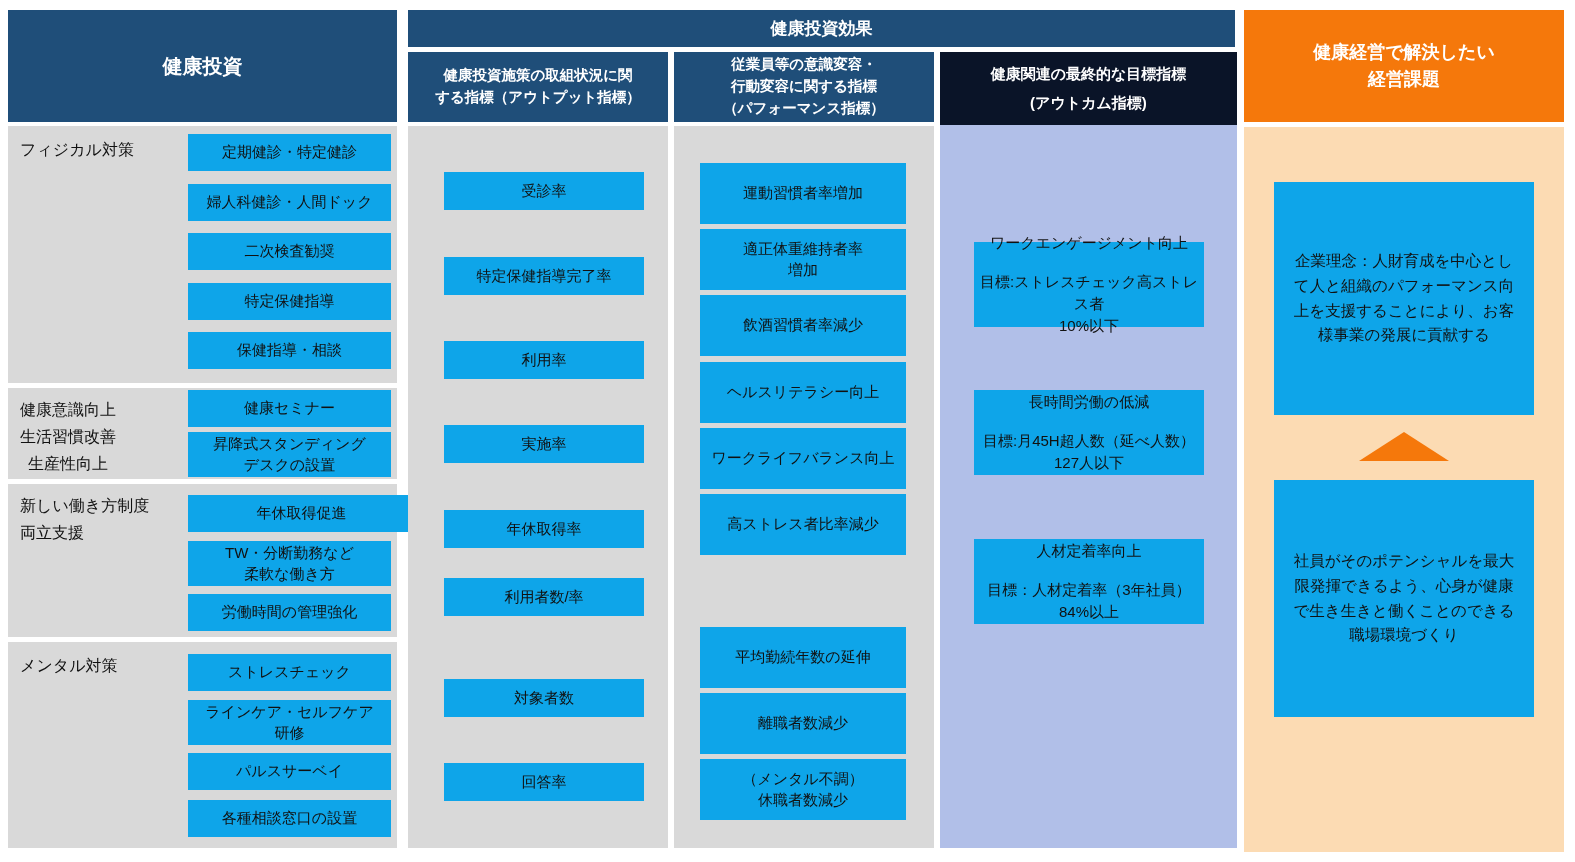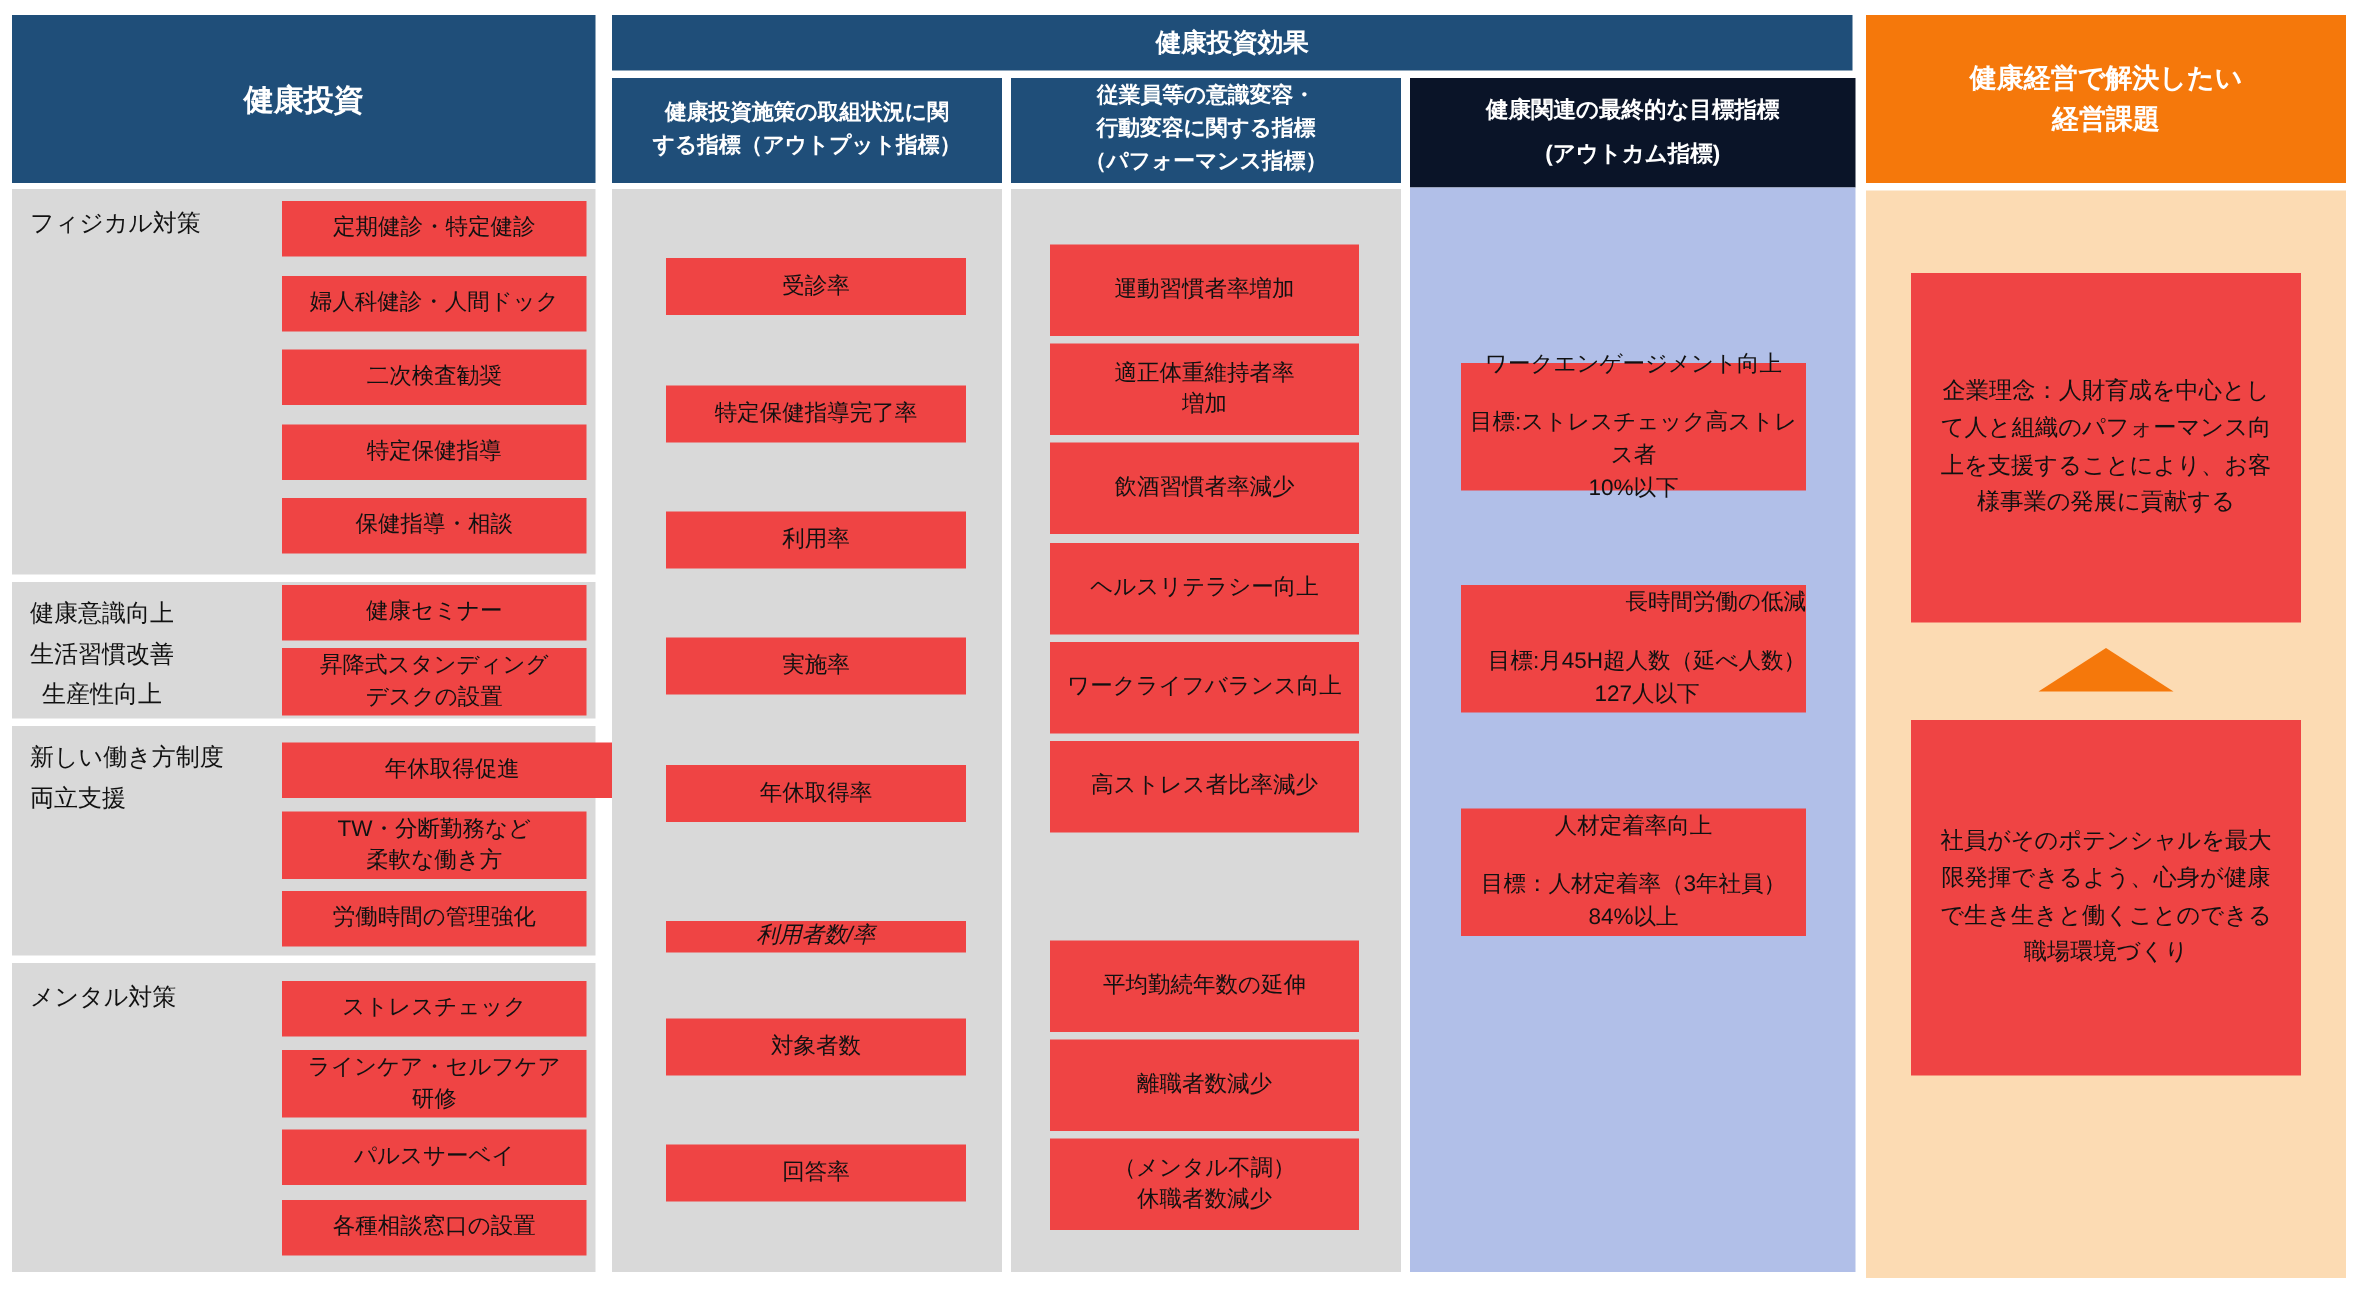--- a/index.html
+++ b/index.html
@@ -10,21 +10,21 @@
   }
   .abs { position:absolute; box-sizing:border-box; }
   .flexc { display:flex; align-items:center; justify-content:center; text-align:center; white-space:pre-line; }
   .hdr { color:#fff; font-weight:bold; }
   .navy  { background:var(--navy,#1F4E79); }
   .dark  { background:var(--dark_navy,#0A1428); }
   .peri  { background:var(--periwinkle,#B1BFE8); }
   .orange{ background:var(--orange,#F5780B); }
   .lorange{ background:var(--light_orange,#FCDBB3); }
   .gray  { background:var(--gray,#D9D9D9); }
-  .wbox  { background:#ef4444; font-size:15px; line-height:1.35; }
+  .wbox  { background:#0ea5e9; font-size:15px; line-height:1.35; }
   .label { font-size:16px; line-height:1.7; white-space:pre-line; color:#111; }
   .col1-hdr { left:8px; top:10px; width:389px; height:112px; font-size:20px; }
   .banner   { left:408px; top:10px; width:827px; height:37px; font-size:17px; }
   .sub-hdr  { top:52px; height:70px; font-size:14.5px; line-height:1.5; padding:0 6px; }
   .col5-hdr { left:1244px; top:10px; width:320px; height:112px; font-size:18px; line-height:1.5; }
   .outcome-title { font-size:15px; line-height:1.4; }
   .outcome-goal  { font-size:15px; line-height:1.45; margin-top:18px; }
   .bigtext { font-size:15.5px; line-height:1.6; padding:0 14px; }
   .triangle {
     width:0; height:0;
@@ -79,21 +79,21 @@
   <div class="abs flexc hdr navy banner">健康投資効果</div>
 
   <div class="abs flexc hdr navy sub-hdr" style="left:408px; width:260px;">健康投資施策の取組状況に関
 する指標（アウトプット指標）</div>
   <div class="abs gray" style="left:408px; top:126px; width:260px; height:722px;">
     <div class="abs flexc wbox" style="left:36px; top:46px;  width:200px; height:38px;">受診率</div>
     <div class="abs flexc wbox" style="left:36px; top:131px; width:200px; height:38px;">特定保健指導完了率</div>
     <div class="abs flexc wbox" style="left:36px; top:215px; width:200px; height:38px;">利用率</div>
     <div class="abs flexc wbox" style="left:36px; top:299px; width:200px; height:38px;">実施率</div>
     <div class="abs flexc wbox" style="left:36px; top:384px; width:200px; height:38px;">年休取得率</div>
-    <div class="abs flexc wbox" style="left:36px; top:488px; width:200px; height:21px;font-style:italic;">利用者数/率</div>
+    <div class="abs flexc wbox" style="left:36px; top:452px; width:200px; height:38px;">利用者数/率</div>
     <div class="abs flexc wbox" style="left:36px; top:553px; width:200px; height:38px;">対象者数</div>
     <div class="abs flexc wbox" style="left:36px; top:637px; width:200px; height:38px;">回答率</div>
   </div>
 
   <div class="abs flexc hdr navy sub-hdr" style="left:674px; width:260px;">従業員等の意識変容・
 行動変容に関する指標
 （パフォーマンス指標）</div>
   <div class="abs gray" style="left:674px; top:126px; width:260px; height:722px;">
     <div class="abs flexc wbox" style="left:26px; top:37px;  width:206px; height:61px;">運動習慣者率増加</div>
     <div class="abs flexc wbox" style="left:26px; top:103px; width:206px; height:61px;">適正体重維持者率
@@ -109,21 +109,21 @@
   </div>
 
   <div class="abs flexc hdr dark sub-hdr" style="left:940px; width:297px; height:73px; font-size:15px; line-height:1.9;">健康関連の最終的な目標指標
 (アウトカム指標)</div>
   <div class="abs peri" style="left:940px; top:125px; width:297px; height:723px;">
     <div class="abs flexc wbox" style="left:34px; top:117px; width:230px; height:85px; flex-direction:column;">
       <div class="outcome-title">ワークエンゲージメント向上</div>
       <div class="outcome-goal">目標:ストレスチェック高ストレス者
 10%以下</div>
     </div>
-    <div class="abs flexc wbox" style="left:34px; top:265px; width:230px; height:85px; flex-direction:column;align-items:flex-end;">
+    <div class="abs flexc wbox" style="left:34px; top:265px; width:230px; height:85px; flex-direction:column;">
       <div class="outcome-title">長時間労働の低減</div>
       <div class="outcome-goal">目標:月45H超人数（延べ人数）
 127人以下</div>
     </div>
     <div class="abs flexc wbox" style="left:34px; top:414px; width:230px; height:85px; flex-direction:column;">
       <div class="outcome-title">人材定着率向上</div>
       <div class="outcome-goal">目標：人材定着率（3年社員）
 84%以上</div>
     </div>
   </div>

